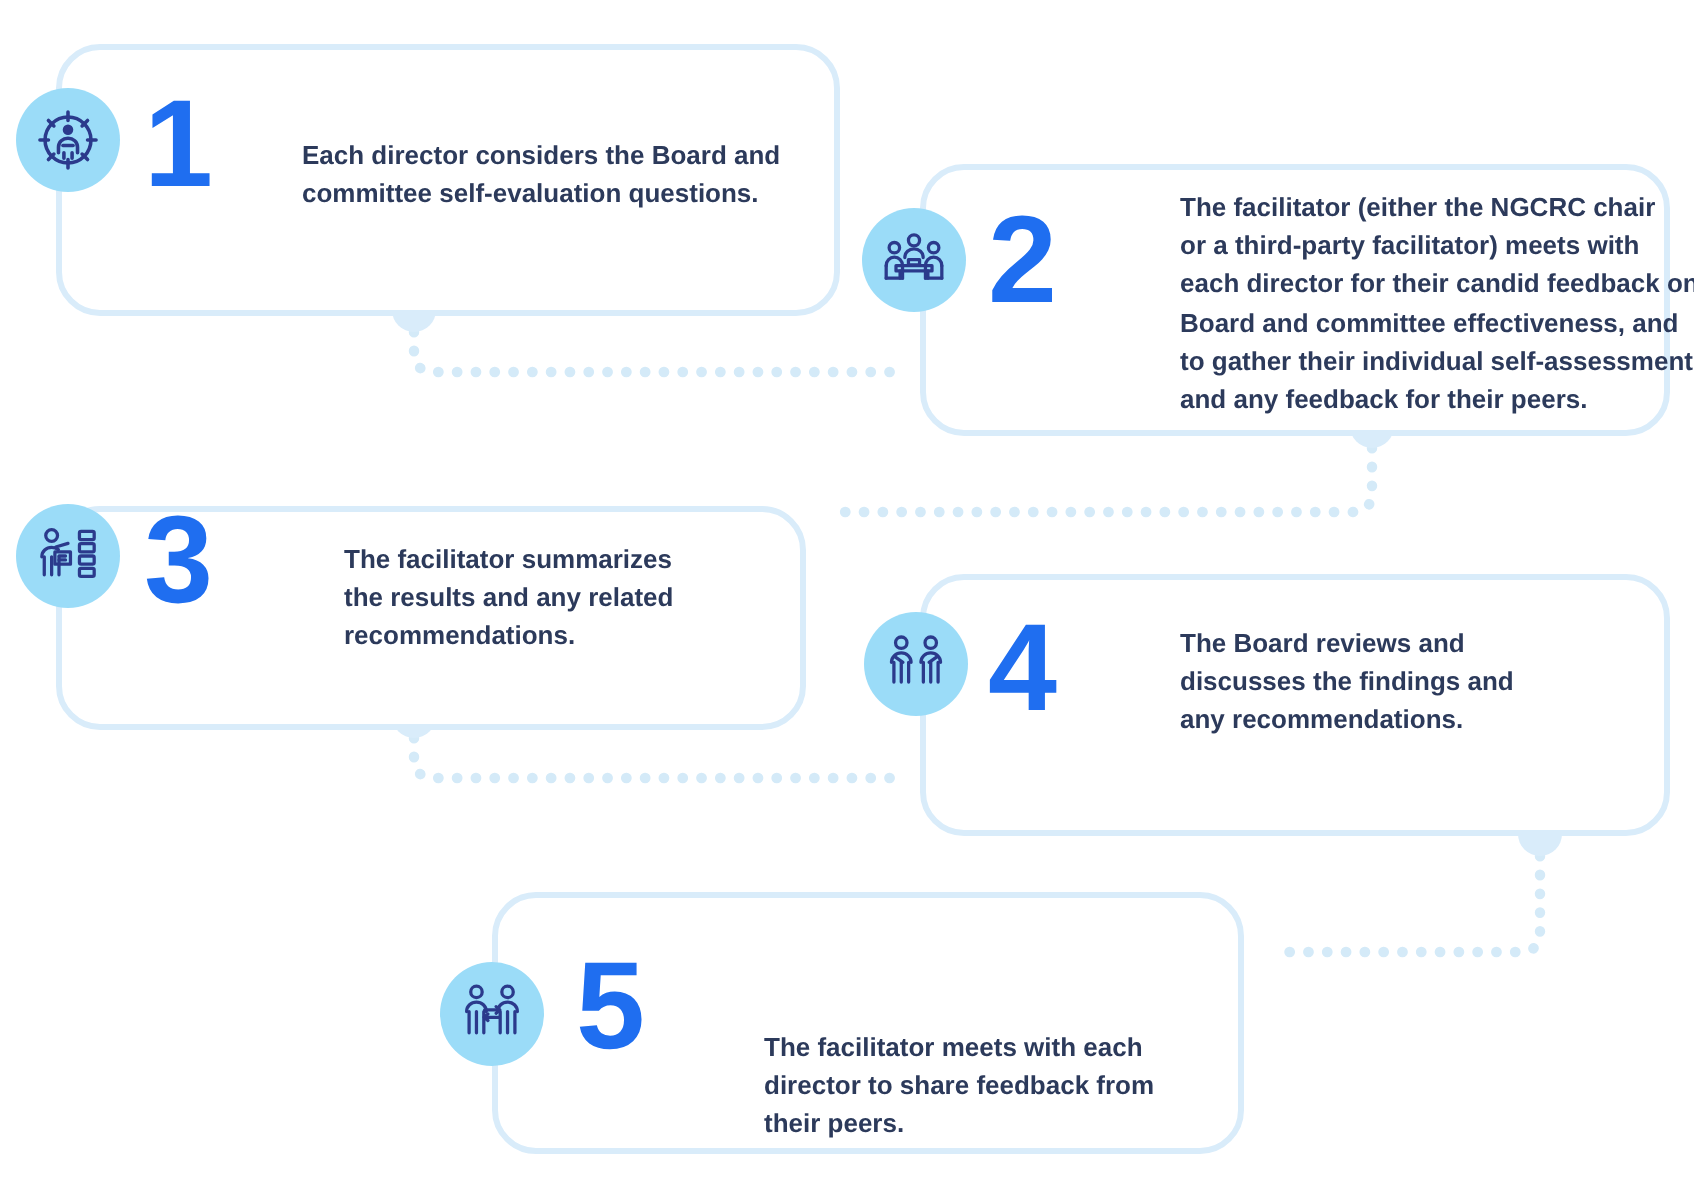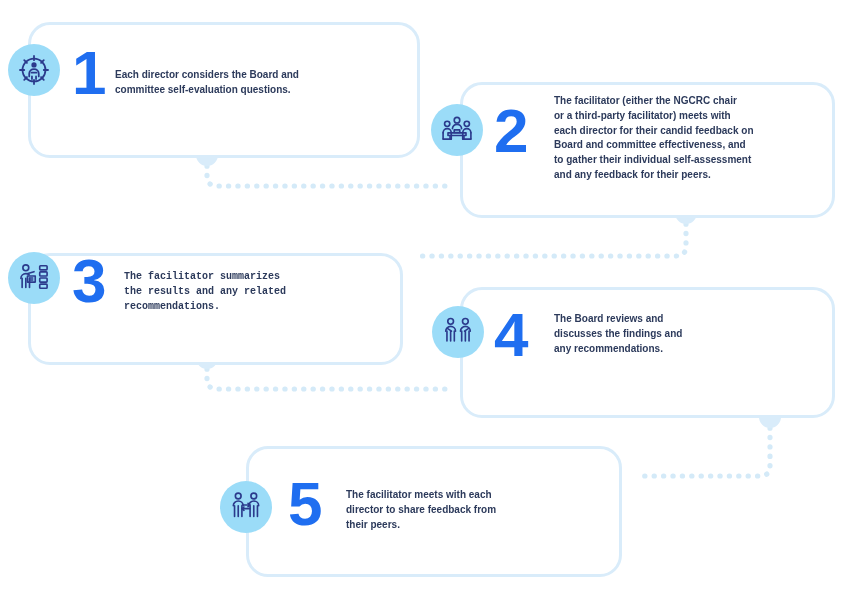--- a/index.html
+++ b/index.html
@@ -67,26 +67,27 @@
     line-height: 1;
     letter-spacing: -2px;
     font-family: "Liberation Sans", sans-serif;
     z-index: 4;
     user-select: none;
   }
 
   .desc {
     position: absolute;
     color: #2c3a5b;
-    font-size: 10px;
+    font-size: 13px;
     line-height: 1.48;
     font-weight: 700;
     font-family: "Liberation Sans", sans-serif;
     z-index: 4;
     white-space: pre-line;
+    margin-left: 36px;
   }
 </style>
 </head>
 <body>
 
 <div id="stage">
 
   <svg id="connectors" viewBox="0 0 847 599">
     <defs>
 
@@ -185,21 +186,21 @@
 
         <rect x="29" y="7" width="9" height="5" rx="1"></rect>
         <rect x="29" y="14.5" width="9" height="5" rx="1"></rect>
         <rect x="29" y="22" width="9" height="5" rx="1"></rect>
         <rect x="29" y="29.5" width="9" height="5" rx="1"></rect>
       </svg>
     </div>
 
     <div class="num" style="left:72px;top:250px;">3</div>
 
-    <div class="desc" style="left:124px;top:270px;width:244px;font-family:Liberation Mono, monospace;">The facilitator summarizes
+    <div class="desc" style="left:136px;top:270px;width:244px;">The facilitator summarizes
 the results and any related
 recommendations.</div>
   </div>
 
   <div class="step" style="left:0;top:0;">
     <div class="card" style="left:460px;top:287px;width:375px;height:131px;"></div>
 
     <div class="icon-badge" style="left:432px;top:306px;">
       <svg width="36" height="36" viewBox="0 0 44 44" fill="none" stroke="#2b3a8c" stroke-width="2" stroke-linecap="round" stroke-linejoin="round">
 
@@ -238,18 +239,18 @@
 
         <path d="M17.5 19.5h9"></path>
         <path d="M24.5 17.5l2.3 2-2.3 2"></path>
         <path d="M26.5 24h-9"></path>
         <path d="M19.5 22l-2.3 2 2.3 2"></path>
       </svg>
     </div>
 
     <div class="num" style="left:288px;top:473px;">5</div>
 
-    <div class="desc" style="left:346px;top:488px;width:254px;">The facilitator meets with each
+    <div class="desc" style="left:346px;top:514px;width:254px;">The facilitator meets with each
 director to share feedback from
 their peers.</div>
   </div>
 
 </div>
 
 </body></html>

